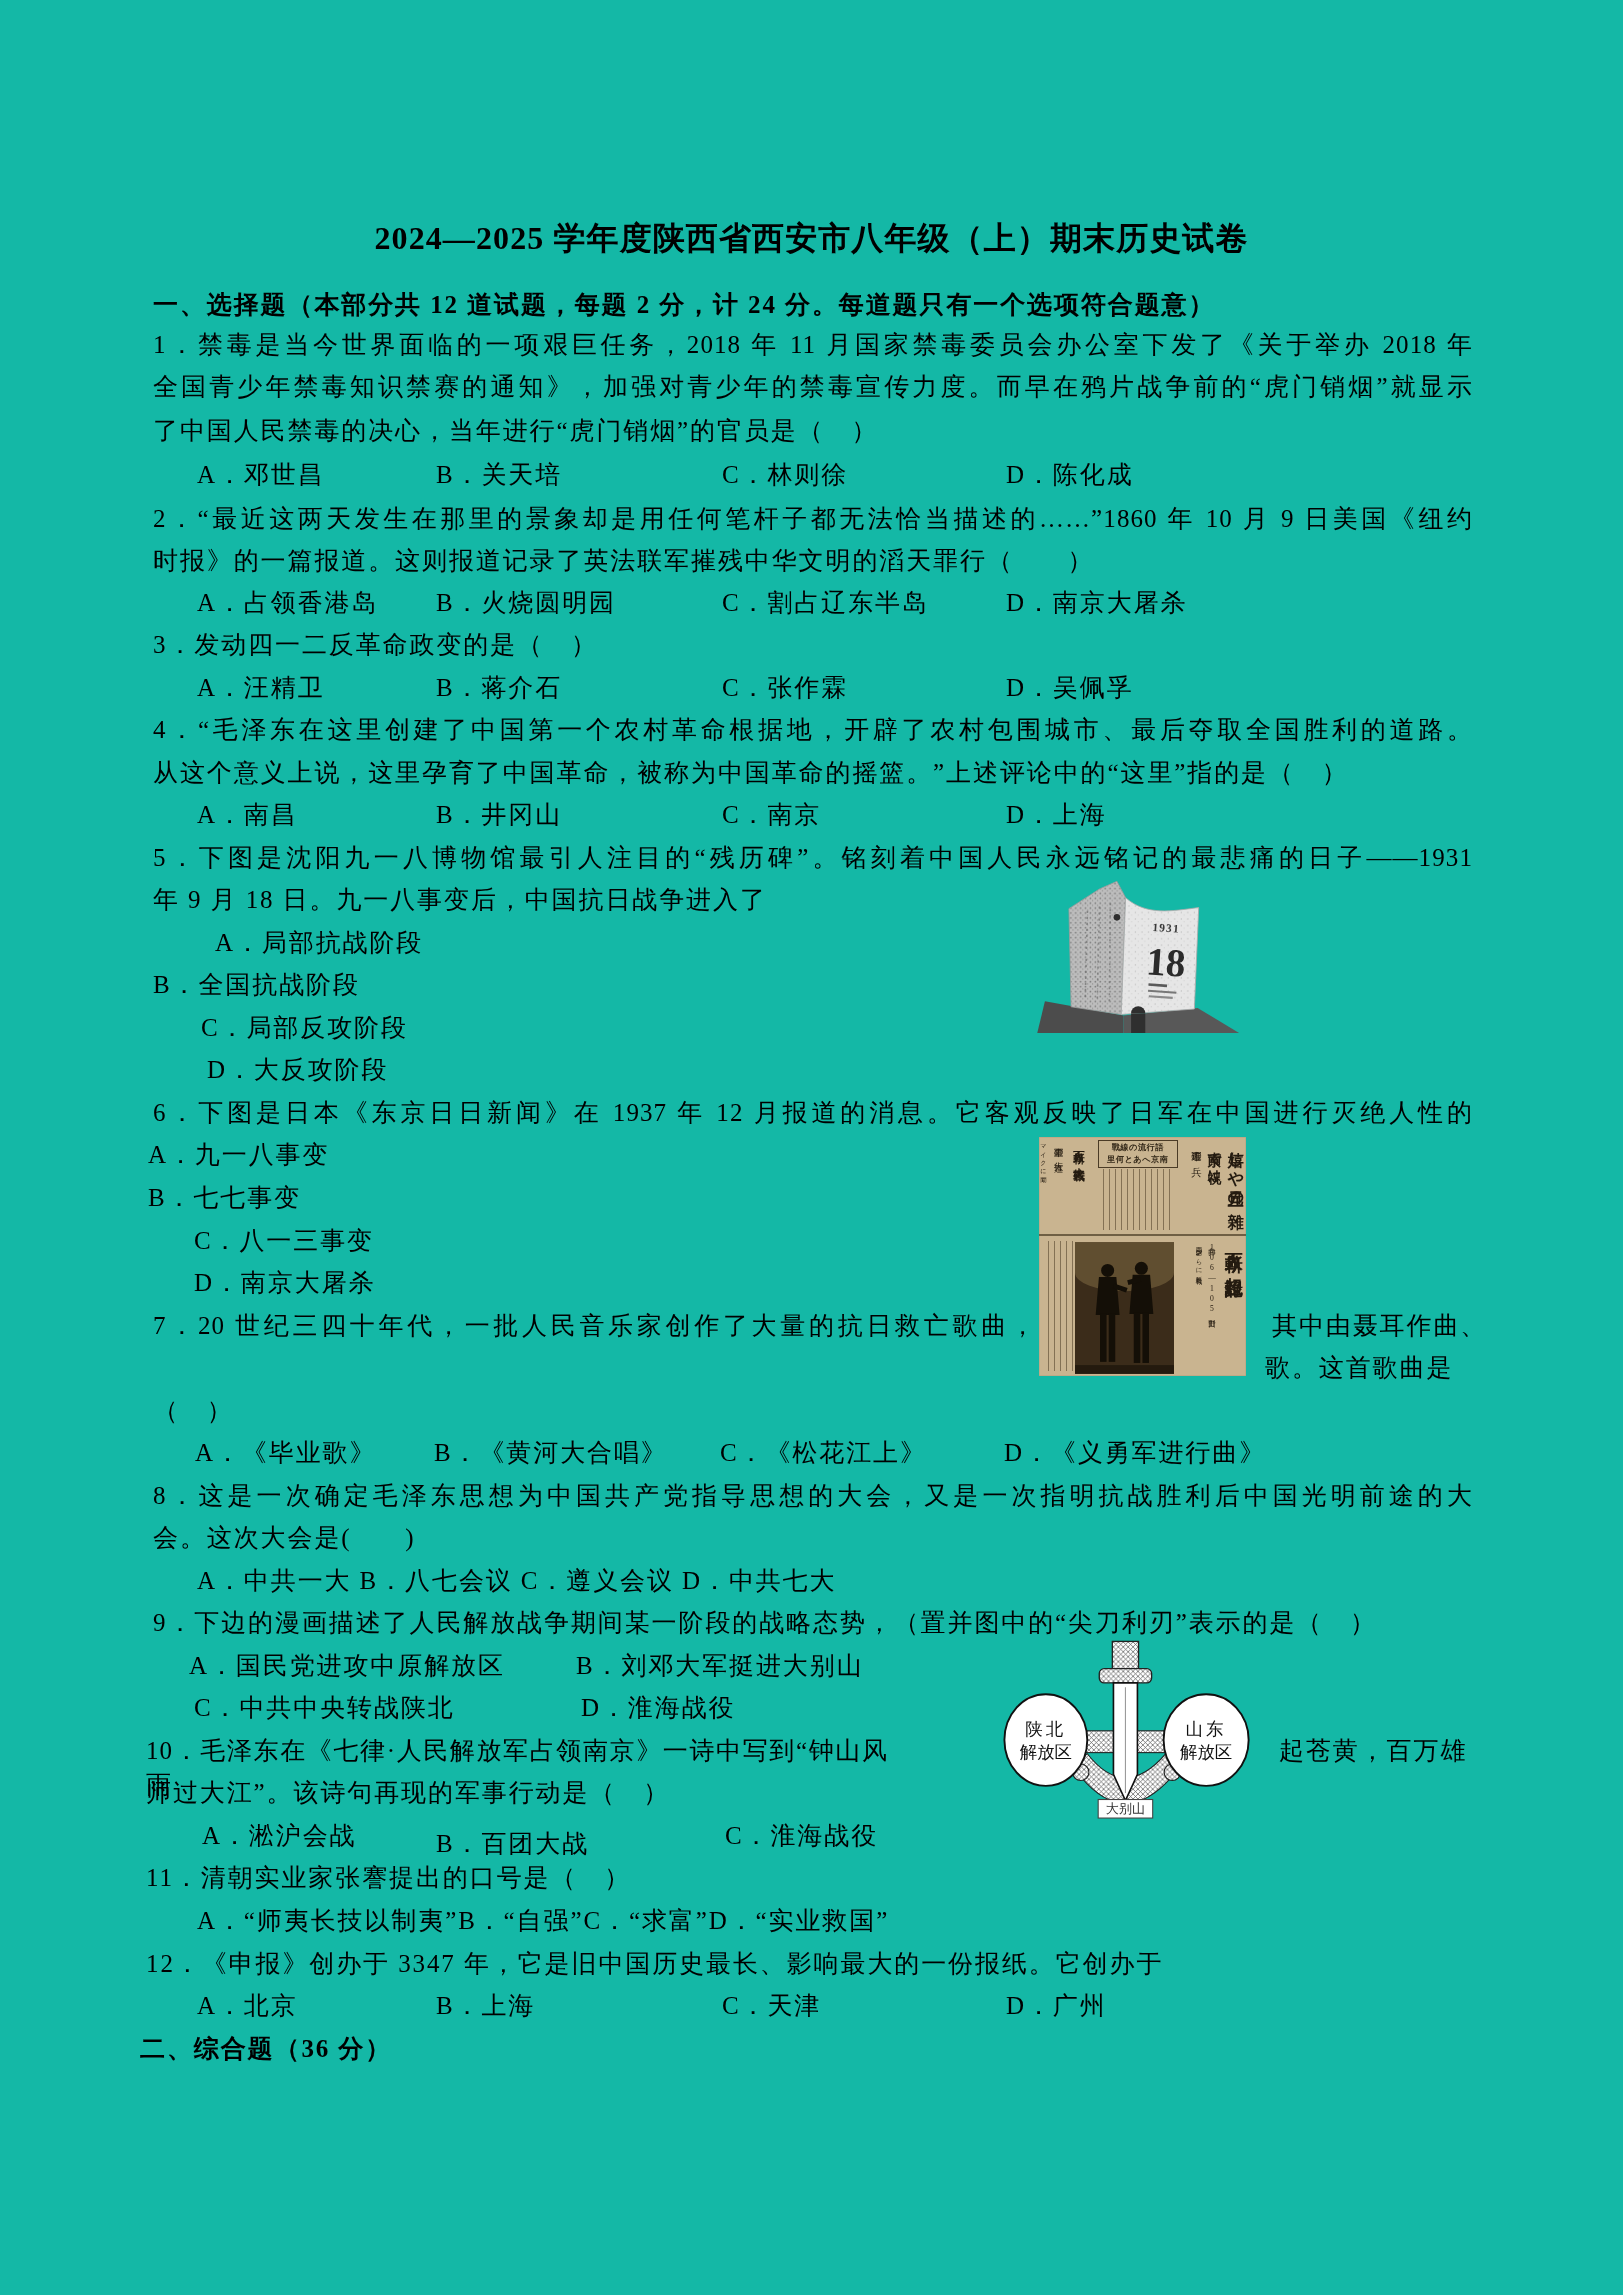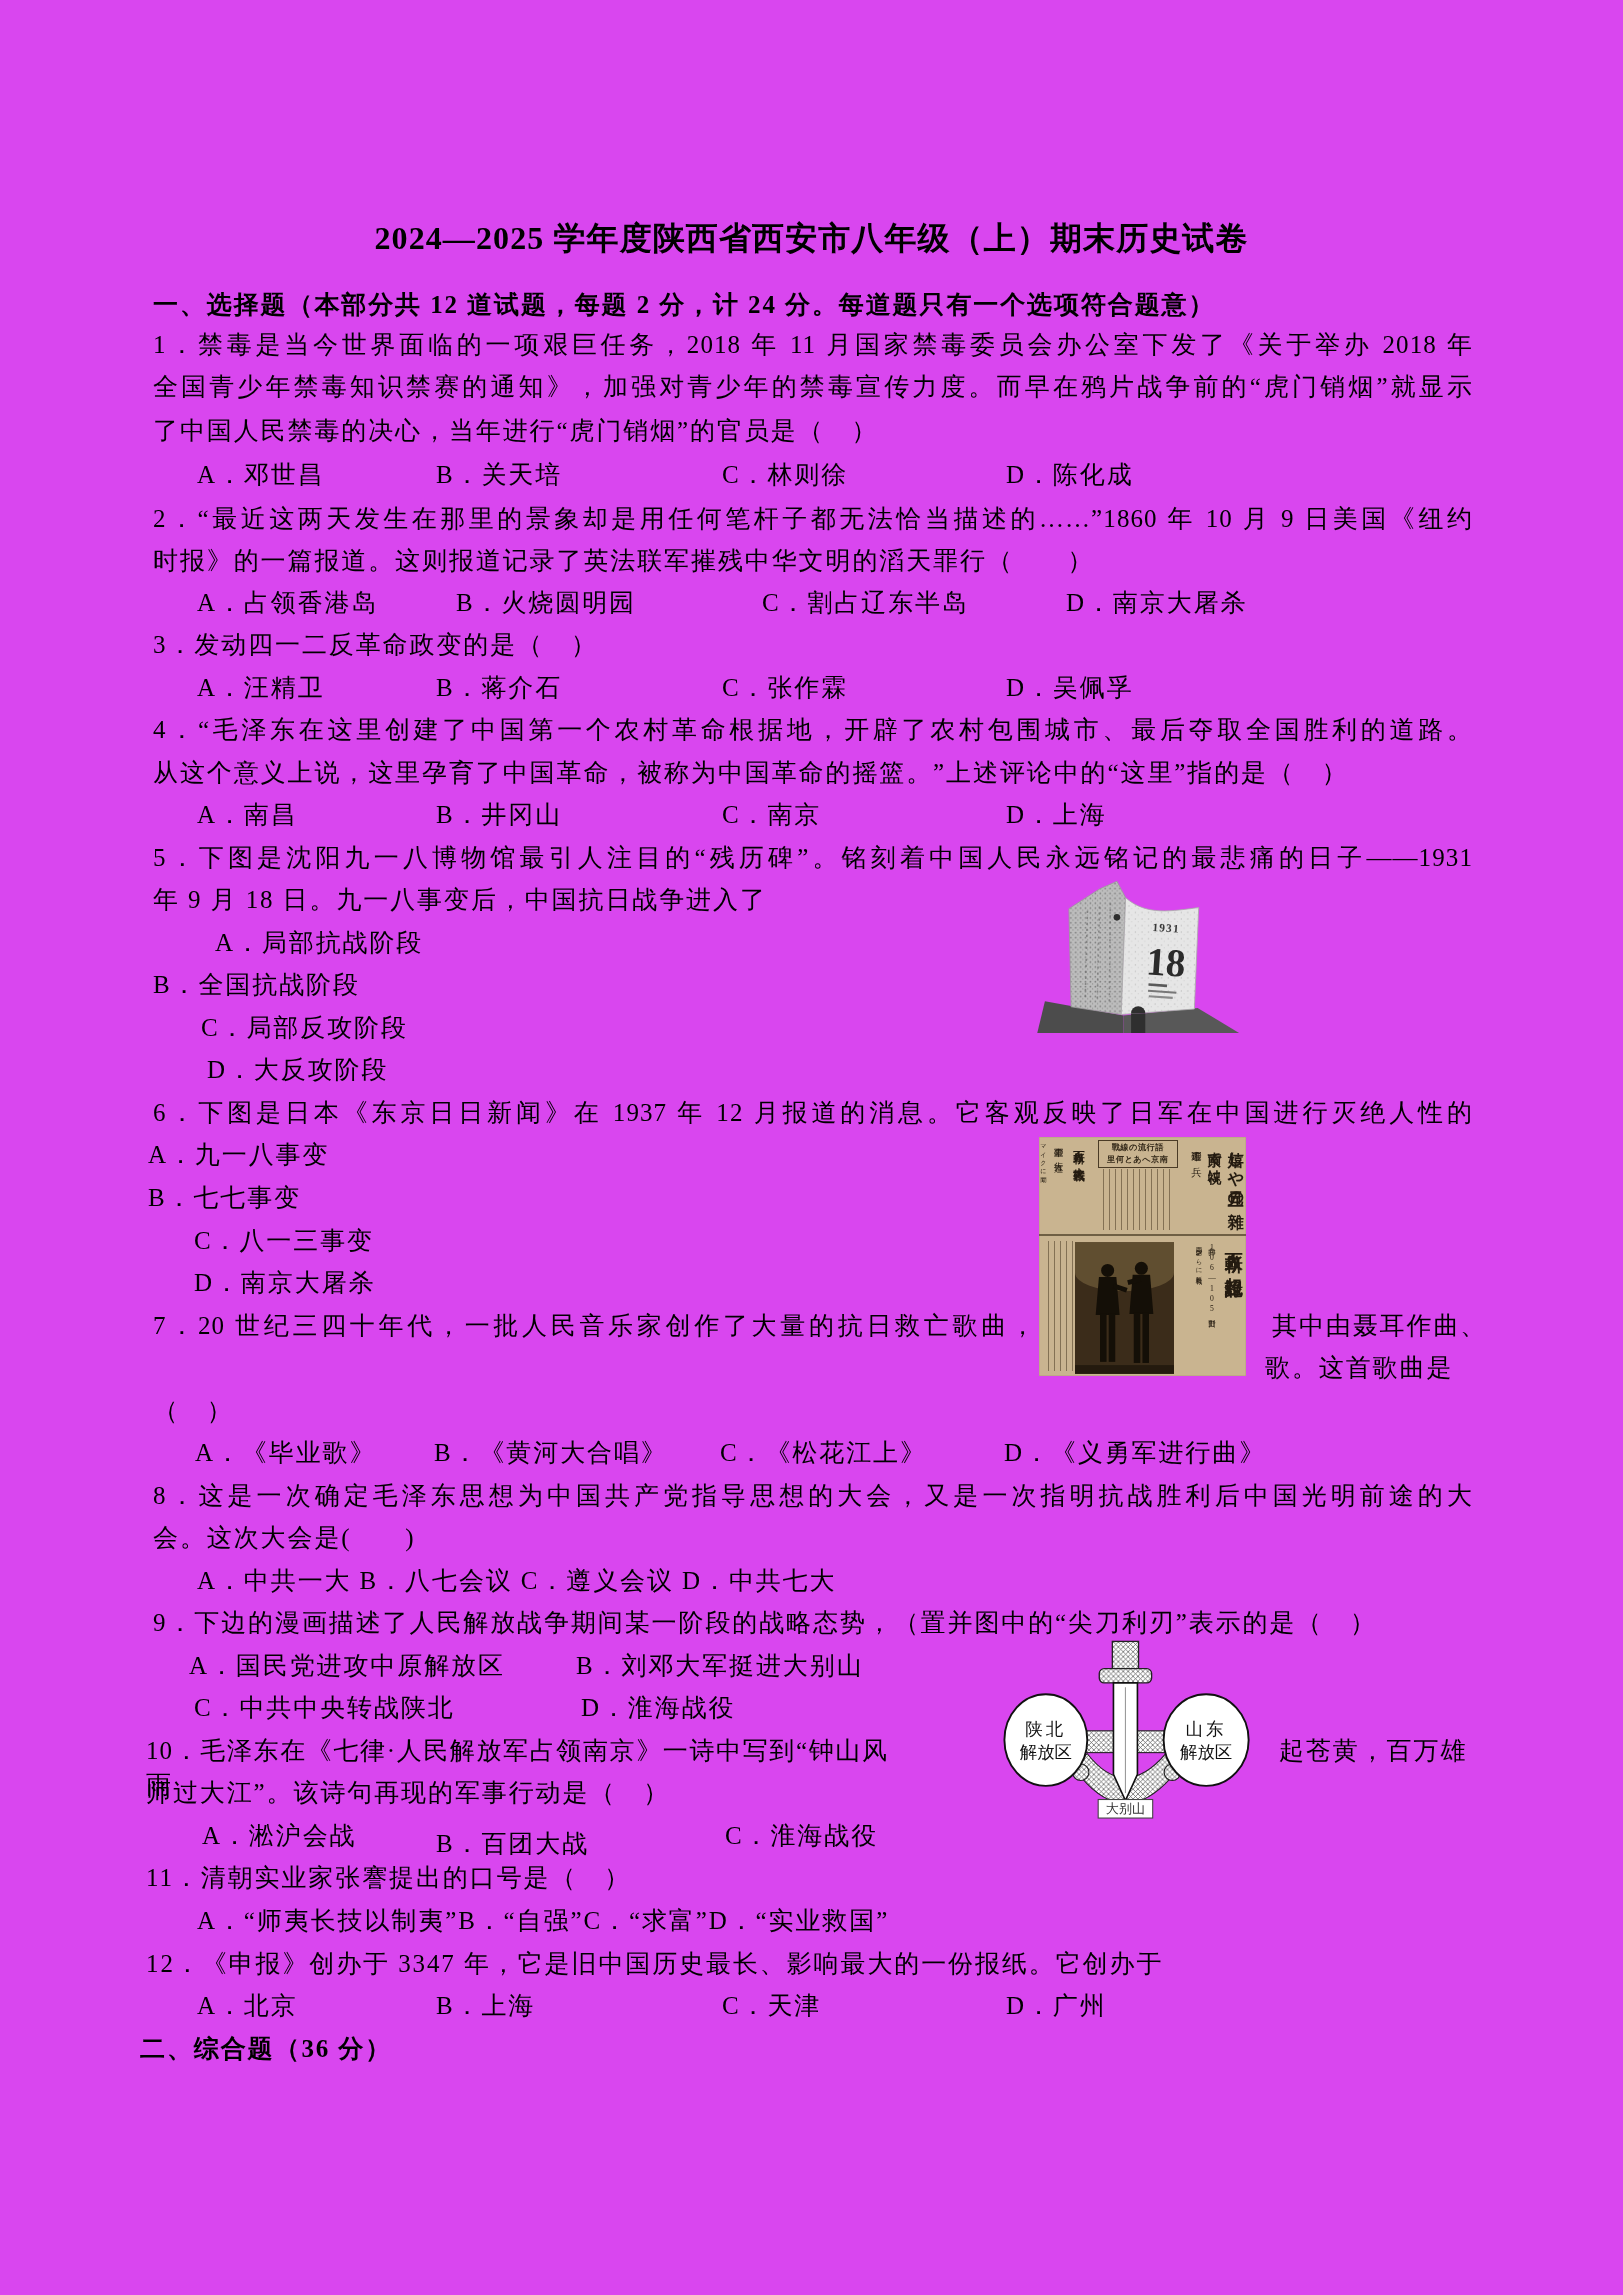--- a/index.html
+++ b/index.html
@@ -1,20 +1,20 @@
 <!DOCTYPE html>
 <html style="font-size:8.7px"><head>
 <meta charset="utf-8">
 <style>
   html,body{margin:0;padding:0;background:#ffffff;}
   .page{
     position:relative;
     width:1623px;
     height:2295px;
-    background:#d946ef;
+    background:#14b8a6;
     font-family:"Liberation Serif","DejaVu Serif",serif;
     color:#000;
     overflow:hidden;
   }
   .ln{
     position:absolute;
     font-size:25px;
     line-height:34px;
     letter-spacing:1.9px;
     white-space:nowrap;
@@ -87,21 +87,21 @@
   <div class="ln" style="top:414px;left:153px;">了中国人民禁毒的决心，当年进行“虎门销烟”的官员是（　）</div>
   <div class="optrow opts4" style="top:458px;left:197px;">
     <span>A．邓世昌</span>
     <span>B．关天培</span>
     <span>C．林则徐</span>
     <span>D．陈化成</span>
   </div>
 
   <div class="ln just" style="top:502px;left:153px;width:1320px;">2．“最近这两天发生在那里的景象却是用任何笔杆子都无法恰当描述的……”1860 年 10 月 9 日美国《纽约</div>
   <div class="ln" style="top:544px;left:153px;">时报》的一篇报道。这则报道记录了英法联军摧残中华文明的滔天罪行（　　）</div>
-  <div class="optrow opts4" style="top:586px;left:197px;gap:20px;">
+  <div class="optrow opts4" style="top:586px;left:197px;">
     <span>A．占领香港岛</span>
     <span>B．火烧圆明园</span>
     <span>C．割占辽东半岛</span>
     <span>D．南京大屠杀</span>
   </div>
 
   <div class="ln" style="top:628px;left:153px;">3．发动四一二反革命政变的是（　）</div>
   <div class="optrow opts4" style="top:671px;left:197px;">
     <span>A．汪精卫</span>
     <span>B．蒋介石</span>

